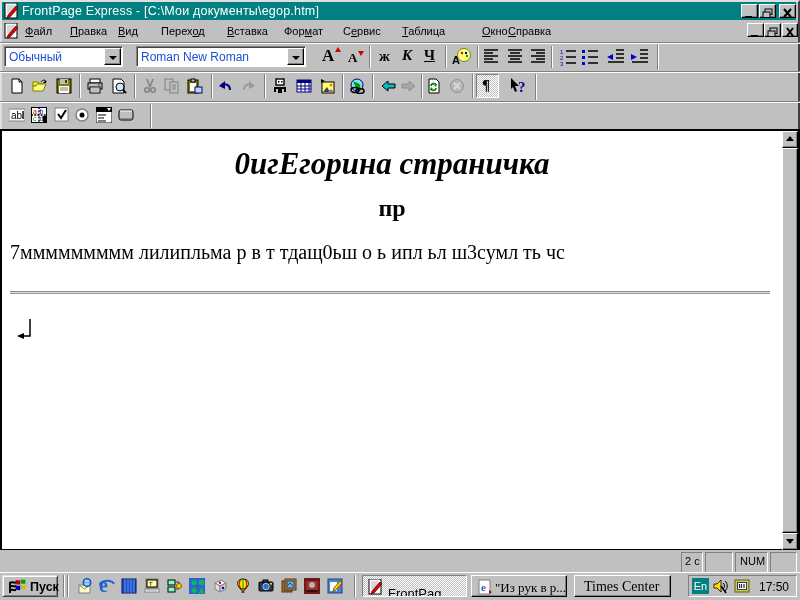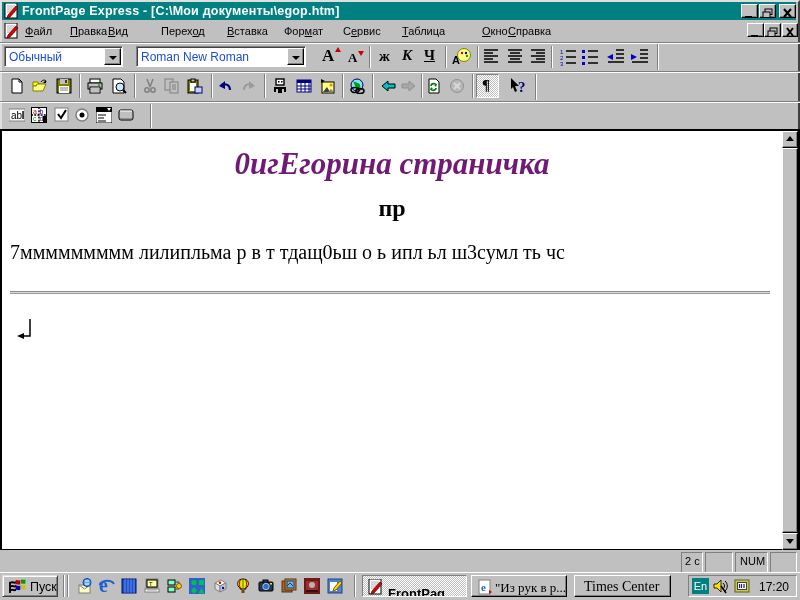--- a/index.html
+++ b/index.html
@@ -18,41 +18,41 @@
 .tb{position:absolute;top:575px;height:22px;background:#c0c0c0;border:1px solid;border-color:#fff #000 #000 #fff;box-shadow:inset -1px -1px 0 #808080;font-size:13px;white-space:nowrap;overflow:hidden}
 </style></head><body>
 <div class="a" style="left:0;top:0;width:800px;height:600px;border:2px solid;border-color:#dfdfdf #404040 #404040 #dfdfdf"></div>
 
 <div class="a" style="left:2px;top:2px;width:794px;height:18px;background:#008080"></div>
 <svg class="a" style="left:4px;top:3px" width="16" height="16" viewBox="0 0 16 16">
     <rect x="1" y="0" width="12" height="15" fill="#fff" stroke="#000" stroke-width="1"></rect>
     <path d="M3 3h8M3 5h8M3 7h8M3 9h8" stroke="#b0b0b0" stroke-width="1"></path>
     <path d="M4 12L12 3l2 2-8 9-3 1z" fill="#d00" stroke="#400" stroke-width="0.7"></path>
   </svg>
-<div class="a" style="left:22px;top:4px;font-size:12.5px;font-weight:bold;color:#fff;letter-spacing:.2px">FrontPage Express - [C:\Мои документы\egop.htm]</div>
+<div class="a" style="left:22px;top:4px;font-size:12.5px;font-weight:normal;color:#fff;letter-spacing:.2px">FrontPage Express - [C:\Мои документы\egop.htm]</div>
 <div class="a ras" style="left:741px;top:4px;width:17px;height:14px"><svg width="15" height="12">
       <rect x="3" y="9" width="7" height="2" fill="#000"></rect>
     </svg></div>
 <div class="a ras" style="left:759px;top:4px;width:17px;height:14px"><svg width="15" height="12">
       <rect x="5" y="2" width="7" height="5.5" fill="none" stroke="#000"></rect>
       <rect x="3" y="5" width="7" height="5.5" fill="#c0c0c0" stroke="#000"></rect>
     </svg></div>
 <div class="a ras" style="left:779px;top:4px;width:17px;height:14px"><svg width="15" height="12">
       <path d="M4 2l7 8M11 2l-7 8" stroke="#000" stroke-width="2"></path>
     </svg></div>
 
 <svg class="a" style="left:4px;top:23px" width="16" height="16" viewBox="0 0 16 16">
     <rect x="1" y="0" width="12" height="15" fill="#fff" stroke="#000" stroke-width="1"></rect>
     <path d="M3 3h8M3 5h8M3 7h8M3 9h8" stroke="#b0b0b0" stroke-width="1"></path>
     <path d="M4 12L12 3l2 2-8 9-3 1z" fill="#d00" stroke="#400" stroke-width="0.7"></path>
   </svg>
 <div class="a" style="left:0;top:22px;width:800px;height:19px;font-size:11px">
 <span class="mi" style="left:25px"><u>Ф</u>айл</span>
 <span class="mi" style="left:70px"><u>П</u>равка</span>
-<span class="mi" style="left:108px"><u>В</u>ид</span>
+<span class="mi" style="left:118px"><u>В</u>ид</span>
 <span class="mi" style="left:161px">Перех<u>о</u>д</span>
 <span class="mi" style="left:227px"><u>В</u>ставка</span>
 <span class="mi" style="left:284px">Фор<u>м</u>ат</span>
 <span class="mi" style="left:343px">С<u>е</u>рвис</span>
 <span class="mi" style="left:402px"><u>Т</u>аблица</span>
 <span class="mi" style="left:482px"><u>О</u>кно</span>
 <span class="mi" style="left:508px"><u>С</u>правка</span>
 </div>
 <div class="a ras" style="left:747px;top:23px;width:17px;height:14px"><svg width="15" height="12">
       <rect x="3" y="9" width="7" height="2" fill="#000"></rect>
@@ -276,21 +276,21 @@
   </svg>
 <svg class="ico" style="left:118px;top:107px">
     <rect x="1" y="3" width="14" height="10" rx="2" fill="#c0c0c0" stroke="#000"></rect>
     <path d="M2 4h12" stroke="#fff"></path>
     <path d="M14 12H2" stroke="#606060"></path>
   </svg>
 <div class="a vsep" style="left:150px;top:104px;height:24px"></div>
 
 <div class="a" style="left:0;top:129px;width:800px;height:421px;background:#000"></div>
 <div class="a" style="left:2px;top:131px;width:780px;height:418px;background:#fff"></div>
-<div class="a serif" style="left:2px;top:147px;width:780px;text-align:center;font-size:31px;line-height:34px;font-weight:bold;font-style:italic;color:#701a75">0игЕгорина страничка</div>
+<div class="a serif" style="left:2px;top:147px;width:780px;text-align:center;font-size:31px;line-height:34px;font-weight:bold;font-style:italic;color:#000000">0игЕгорина страничка</div>
 <div class="a serif" style="left:2px;top:195px;width:780px;text-align:center;font-size:24px;line-height:26px;font-weight:bold;color:#000">пр</div>
 <div class="a serif" style="left:10px;top:241px;font-size:20px;line-height:23px;color:#000;white-space:nowrap">7ммммммммм лилипльма р в т тдащ0ьш о ь ипл ьл ш3сумл ть чс</div>
 <div class="a" style="left:10px;top:291px;width:760px;height:3px;border-top:1px solid #8a8a8a;border-bottom:1px solid #9a9a9a;background:#dcdcdc"></div>
 <svg class="a" style="left:14px;top:318px" width="20" height="22">
     <path d="M16 1v17H6" fill="none" stroke="#000" stroke-width="1.5"></path>
     <path d="M10 15v6l-7-3z" fill="#000"></path>
   </svg>
 
 <div class="a" style="left:782px;top:131px;width:16px;height:418px;background:#dfdfdf"></div>
 <div class="a ras" style="left:782px;top:131px;width:16px;height:17px"><svg width="14" height="15">
@@ -313,21 +313,21 @@
 
 <div class="a" style="left:0;top:572px;width:800px;height:28px;background:#c0c0c0;border-top:1px solid #fff"></div>
 <div class="a ras2" style="left:2px;top:575px;width:56px;height:22px">
 <svg class="a" style="left:5px;top:3px" width="18" height="15" viewBox="0 0 19 16">
       <path d="M1 3h2v12H1zM3 3c2-1.5 3.5 1 5.5-.5v2C6.5 6 5 3.5 3 5zM3 7c2-1.5 3.5 1 5.5-.5v2C6.5 10 5 7.5 3 9zM3 11c2-1.5 3.5 1 5.5-.5v2c-2 1.5-3.5-1-5.5.5z" fill="#000"></path>
       <path d="M8 1.5C9.5 0 11 2.5 13 1v4.5C11 7 9.5 4.5 8 6z" fill="#c00000"></path>
       <path d="M13.7.8c1.5-1 3 .7 4.8-.3v4.3c-1.8 1-3.3-.7-4.8.3z" fill="#00a000"></path>
       <path d="M8 7.5C9.5 6 11 8.5 13 7v4.5C11 13 9.5 10.5 8 12z" fill="#0000c0"></path>
       <path d="M13.7 6.8c1.5-1 3 .7 4.8-.3v4.3c-1.8 1-3.3-.7-4.8.3z" fill="#d0c000"></path>
     </svg>
-<span class="a" style="left:27px;top:4px;font-size:12.5px;font-weight:normal">Пуск</span>
+<span class="a" style="left:27px;top:4px;font-size:12.5px;font-weight:bold">Пуск</span>
   </div>
 <div class="a" style="left:63px;top:575px;width:2px;height:22px;border-left:1px solid #808080;border-right:1px solid #fff"></div>
 <div class="a" style="left:67px;top:575px;width:2px;height:22px;border-left:1px solid #808080;border-right:1px solid #fff"></div>
 
 <svg class="ico" style="left:77px;top:578px">
     <rect x="2" y="7" width="11" height="8" fill="#ffffc0" stroke="#808080"></rect>
     <path d="M2 7l5.5 4L13 7" fill="none" stroke="#808080"></path>
     <circle cx="10" cy="4.5" r="4" fill="#60a0ff" stroke="#0040a0"></circle>
     <path d="M8 3l4 0M8 6l4 0" stroke="#fff"></path>
   </svg>
@@ -397,21 +397,21 @@
     <path d="M13 3L7 10l-1 3 3-1 6-7z" fill="#ffd000" stroke="#806000"></path>
   </svg>
 <div class="a" style="left:354px;top:575px;width:2px;height:22px;border-left:1px solid #808080;border-right:1px solid #fff"></div>
 
 <div class="tb" style="left:362px;width:105px;border-color:#808080 #fff #fff #808080;box-shadow:none;background:repeating-conic-gradient(#fff 0% 25%,#c0c0c0 0% 50%);background-size:2px 2px">
 <svg class="a" style="left:5px;top:3px" width="16" height="16" viewBox="0 0 16 16">
       <rect x="1" y="0" width="12" height="15" fill="#fff" stroke="#000"></rect>
       <path d="M3 3h8M3 5h8M3 7h8M3 9h8" stroke="#b0b0b0"></path>
       <path d="M4 12L12 3l2 2-8 9-3 1z" fill="#d00" stroke="#400" stroke-width="0.7"></path>
     </svg>
-<span class="a" style="left:25px;top:10px;font-weight:bold">FrontPag...</span>
+<span class="a" style="left:25px;top:10px;font-weight:normal">FrontPag...</span>
   </div>
 <div class="tb" style="left:471px;width:96px">
 <svg class="a" style="left:5px;top:3px" width="16" height="16" viewBox="0 0 16 16">
       <rect x="2" y="1" width="11" height="14" fill="#fff" stroke="#808080"></rect>
       <text x="4" y="12" font-size="11" font-weight="bold" fill="#2060d0" font-family="Liberation Serif">e</text>
       <path d="M12 11l3 2-3 2z" fill="#c00"></path>
     </svg>
 <span class="a serif" style="left:23px;top:4px;font-size:13px">"Из рук в р...</span>
   </div>
 <div class="tb" style="left:574px;width:97px">
@@ -423,13 +423,13 @@
 <svg class="ico" style="left:712px;top:578px">
     <path d="M2 6h3l4-4v12L5 10H2z" fill="#ffe000" stroke="#000" stroke-width="0.8"></path>
     <path d="M11 5c2 1.5 2 4.5 0 6M13 3c3 2.5 3 7.5 0 10" fill="none" stroke="#000"></path>
     <path d="M9 8l5 7" stroke="#000" stroke-width="1.5"></path>
   </svg>
 <svg class="ico" style="left:734px;top:578px">
     <rect x="1" y="2" width="14" height="12" fill="#c8c860" stroke="#606000"></rect>
     <rect x="3.5" y="4.5" width="9" height="7" fill="#fff" stroke="#404040"></rect>
     <path d="M5.5 6v4M7.5 6v4M10 6v4" stroke="#202060" stroke-width="1.2" fill="none"></path>
   </svg>
-<span class="a" style="left:759px;top:580px;font-size:12px">17:20</span>
+<span class="a" style="left:759px;top:580px;font-size:12px">17:50</span>
 
 </body></html>

